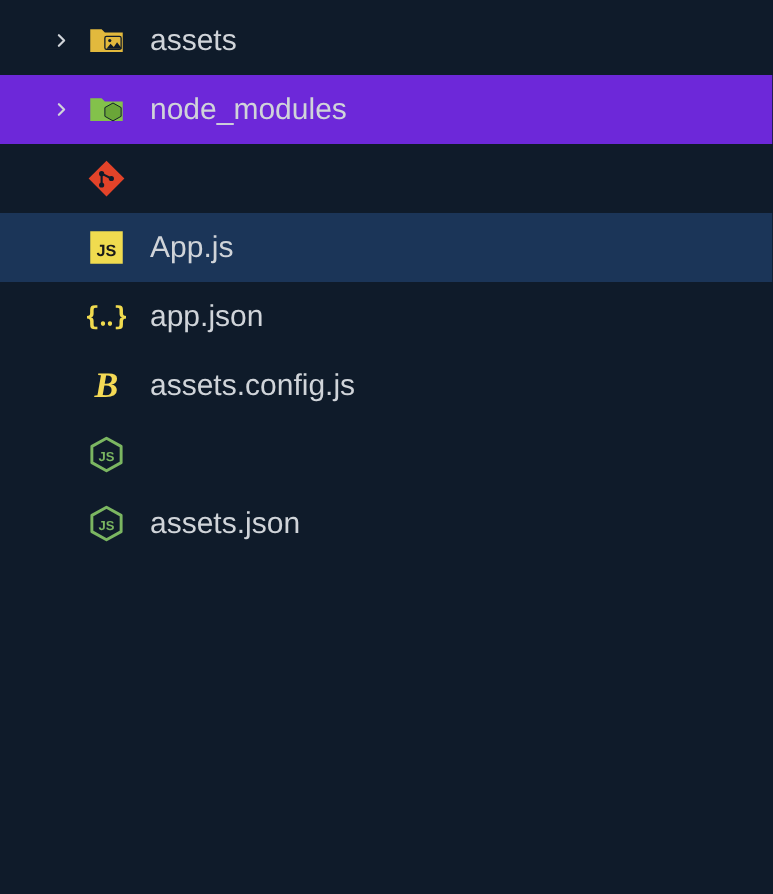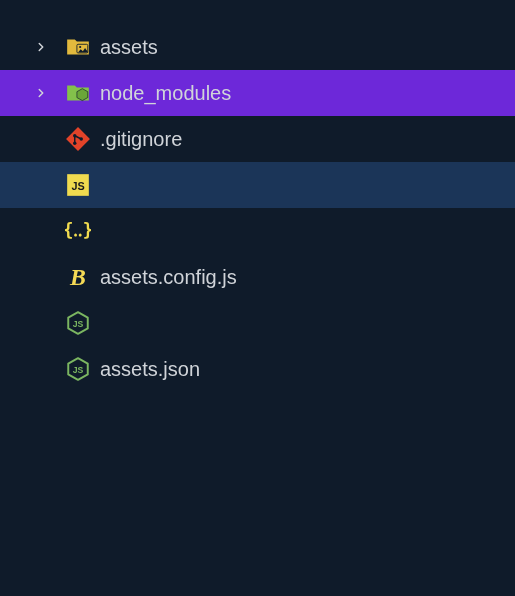--- a/index.html
+++ b/index.html
@@ -6,21 +6,21 @@
     body {
       background: #0f1b2a;
       font-family: "Segoe UI", -apple-system, sans-serif;
       font-size: 20px;
       color: #d0d4d9;
       width: 515px;
       height: 596px;
       overflow: hidden;
       user-select: none;
     }
-    .tree { padding-top: 4px; margin-top: 20px; }
+    .tree { padding-top: 4px; }
     .row {
       display: flex;
       align-items: center;
       height: 46px;
       padding-left: 24px;
       cursor: pointer;
       white-space: nowrap;
     }
     .row.hovered { background: #6d28d9; }
     .row.selected { background: #1b3558; }
@@ -29,21 +29,20 @@
       display: flex;
       justify-content: center;
       align-items: center;
       color: #d0d4d9;
     }
     .chevron svg { width: 14px; height: 14px; }
     .no-chevron { width: 34px; }
     .icon {
       width: 40px;
       display: flex;
-      justify-content: center;
       align-items: center;
     }
     .icon svg { width: 26px; height: 26px; }
     .label { padding-left: 2px; color: #d0d4d9; font-weight: 400; }
   </style>
 </head>
 <body>
 
 <div class="tree">
 
@@ -83,40 +82,41 @@
     <span class="no-chevron"></span>
     <span class="icon">
       <svg viewBox="0 0 24 24">
         <path fill="#e24329" d="M12 1l11 11-11 11L1 12z"></path>
         <circle cx="9" cy="9" r="1.6" fill="#0f1b2a"></circle>
         <circle cx="15" cy="12" r="1.6" fill="#0f1b2a"></circle>
         <circle cx="9" cy="16" r="1.6" fill="#0f1b2a"></circle>
         <path stroke="#0f1b2a" stroke-width="1.3" fill="none" d="M9 9v7M9 9l6 3"></path>
       </svg>
     </span>
-    <span class="label">.gitignore</span>
   </div>
 
   <div class="row selected">
     <span class="no-chevron"></span>
     <span class="icon">
       <svg viewBox="0 0 24 24">
         <rect x="2" y="2" width="20" height="20" fill="#f0db4f"></rect>
         <text x="12" y="17" font-size="10" font-weight="700" font-family="Arial" fill="#1a1a1a" text-anchor="middle">JS</text>
       </svg>
     </span>
+    <span class="label">App.js</span>
   </div>
 
   <div class="row">
     <span class="no-chevron"></span>
     <span class="icon">
       <svg viewBox="0 0 24 24">
         <text x="12" y="17" font-size="16" font-weight="600" font-family="Consolas,monospace" fill="#f0db4f" text-anchor="middle">{‥}</text>
       </svg>
     </span>
+    <span class="label">app.json</span>
   </div>
 
   <div class="row">
     <span class="no-chevron"></span>
     <span class="icon">
       <svg viewBox="0 0 24 24">
         <text x="12" y="19" font-size="22" font-style="italic" font-weight="700" font-family="Georgia,serif" fill="#f5da55" text-anchor="middle">B</text>
       </svg>
     </span>
     <span class="label">assets.config.js</span>

